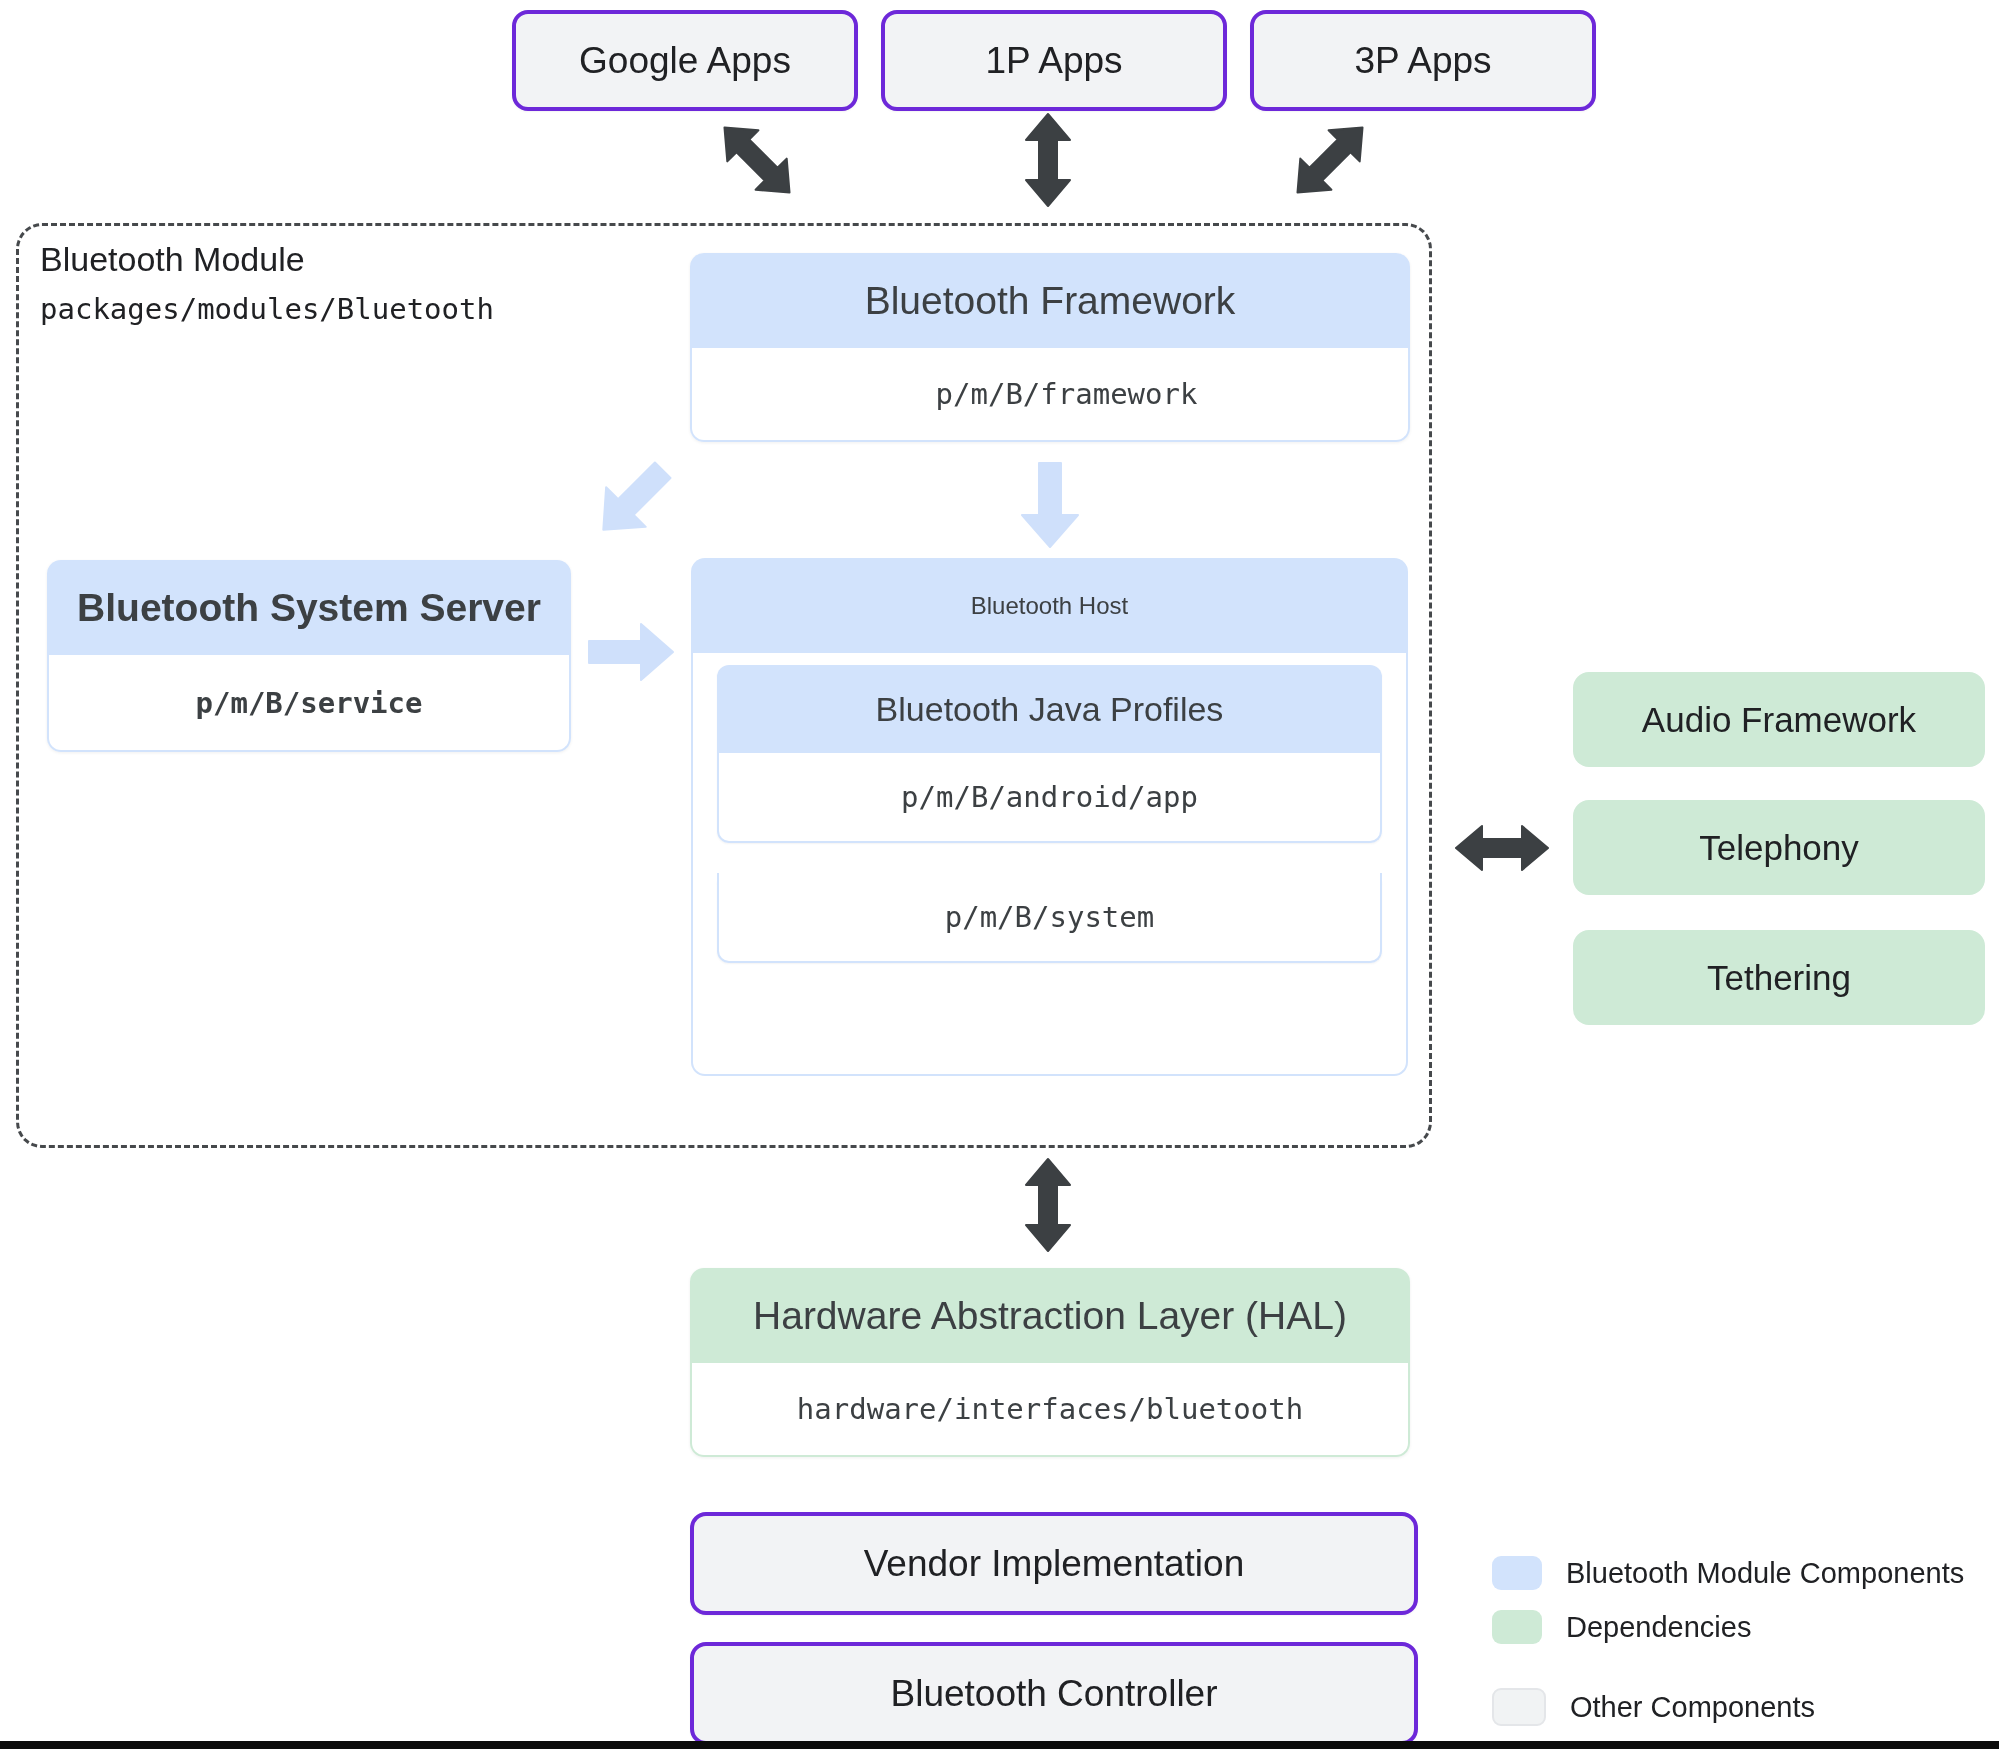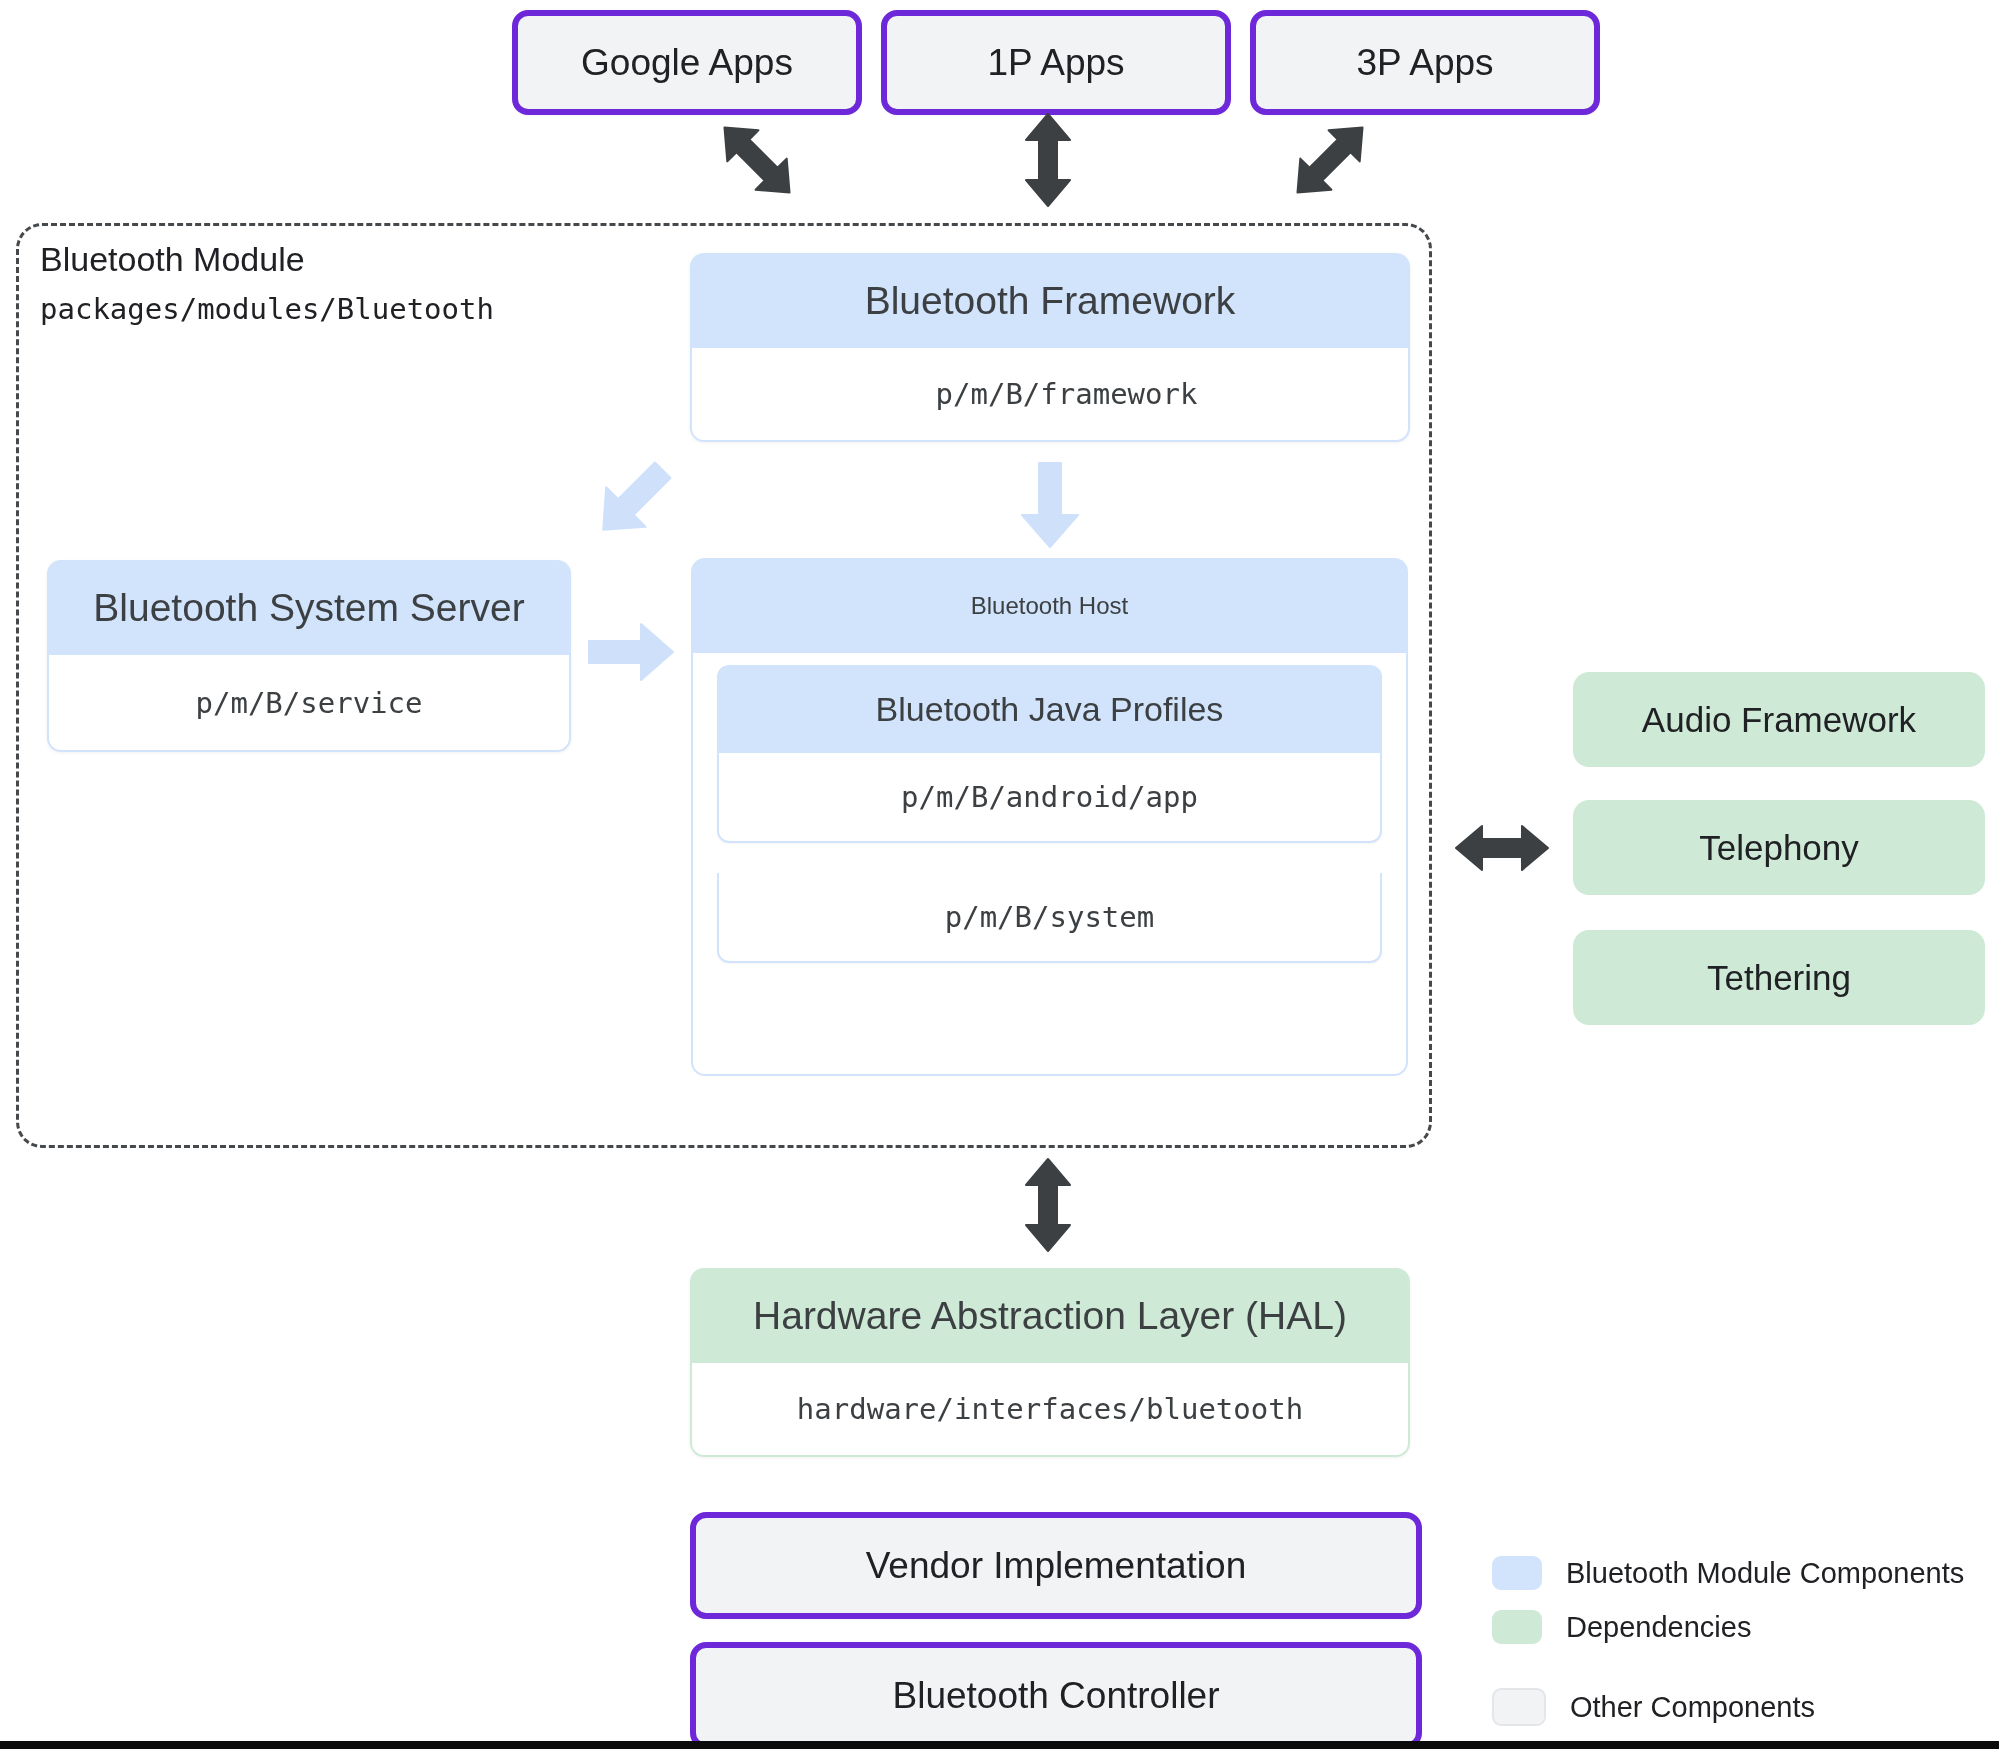--- a/index.html
+++ b/index.html
@@ -1,21 +1,21 @@
 <!DOCTYPE html>
 <html><head>
 <meta charset="utf-8">
 <style>
   html,body{margin:0;padding:0;background:#ffffff;}
   #canvas{position:relative;width:1999px;height:1749px;background:#ffffff;overflow:hidden;
           font-family:"Liberation Sans",sans-serif;color:#202124;}
   .abs{position:absolute;}
 
   
-  .chip{position:absolute;background:#f2f3f5;border:6px solid #6d28d9;border-radius:16px;
+  .chip{position:absolute;background:#f2f3f5;border:4px solid #6d28d9;border-radius:16px;
         display:flex;align-items:center;justify-content:center;font-size:37px;color:#202124;
         box-shadow:0 1px 2px rgba(60,64,67,.06);}
 
   
   .dep{position:absolute;background:#ceead6;border-radius:16px;display:flex;align-items:center;
        justify-content:center;font-size:35px;color:#202124;}
 
   
   .panel{position:absolute;border-radius:14px;box-shadow:0 1px 3px rgba(60,64,67,.08);}
   .panel .hdr{background:#d2e3fc;border-radius:14px 14px 0 0;display:flex;align-items:center;
@@ -91,21 +91,21 @@
   <svg class="abs" style="left:1022px;top:463px;" width="56" height="84" viewBox="0 0 56 84">
     <path d="M17 0 L39 0 L39 52 L56 52 L28 84 L0 52 L17 52 Z" fill="#cfe0fb" stroke="#cfe0fb" stroke-width="2" stroke-linejoin="round"></path>
   </svg>
   <svg class="abs" style="left:605px;top:458px;transform:rotate(45deg);" width="56" height="84" viewBox="0 0 56 84">
     <path d="M17 0 L39 0 L39 52 L56 52 L28 84 L0 52 L17 52 Z" fill="#cfe0fb" stroke="#cfe0fb" stroke-width="2" stroke-linejoin="round"></path>
   </svg>
   <svg class="abs" style="left:603px;top:610px;transform:rotate(-90deg);" width="56" height="84" viewBox="0 0 56 84">
     <path d="M17 0 L39 0 L39 52 L56 52 L28 84 L0 52 L17 52 Z" fill="#cfe0fb" stroke="#cfe0fb" stroke-width="2" stroke-linejoin="round"></path>
   </svg>
 
-  <div class="panel" style="left:47px;top:560px;width:524px;">
+  <div class="panel" style="left:47px;top:560px;width:524px;font-weight:bold;">
     <div class="hdr" style="height:95px;">Bluetooth System Server</div>
     <div class="bdy" style="height:95px;">p/m/B/service</div>
   </div>
 
   <div class="abs" style="left:691px;top:558px;width:717px;">
     <div class="host-hdr">Bluetooth Host</div>
     <div class="host-bdy" style="box-sizing:border-box;padding:12px 24px 0 24px;">
       <div class="subpanel sub panel" style="position:relative;width:665px;margin:0 auto;">
         <div class="hdr" style="height:88px;">Bluetooth Java Profiles</div>
         <div class="bdy" style="height:88px;">p/m/B/android/app</div>

